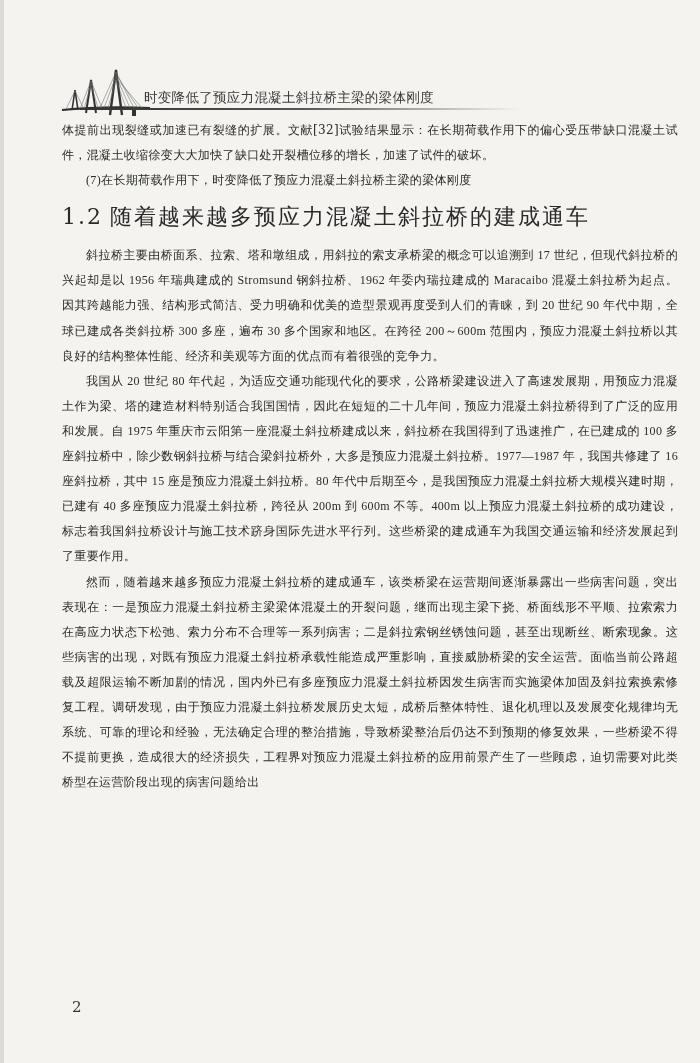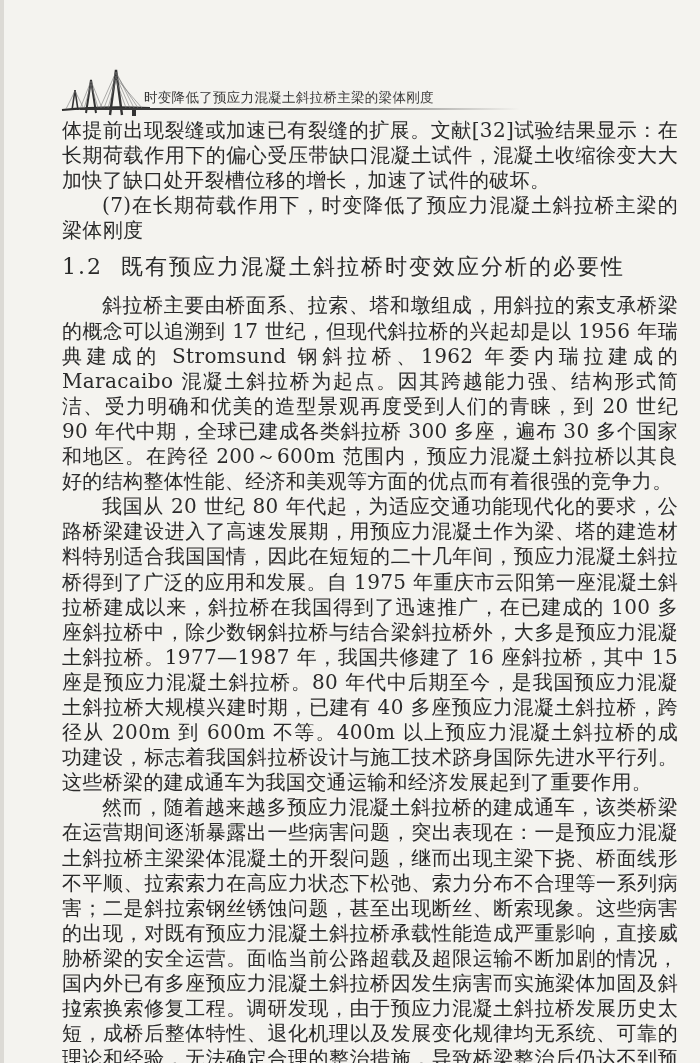--- a/index.html
+++ b/index.html
@@ -17,30 +17,30 @@
     position:absolute; left:84px; top:21px;
     font-family:"DejaVu Sans","Liberation Sans",sans-serif;
     font-size:13.5px; color:#3a3a3a; letter-spacing:0.3px; white-space:nowrap;
   }
   .header-rule {
     position:absolute; left:20px; top:40px; width:440px; height:2px;
     background:linear-gradient(to right, #333 0%, #555 50%, rgba(90,90,90,0) 100%);
   }
   .body-text { position:absolute; left:62px; top:118px; width:616px; }
   .para {
-    margin:0; font-size:20px; line-height:25.1px;
+    margin:0; font-size:12px; line-height:25.1px;
     text-align:justify; text-justify:inter-character; letter-spacing:0.35px;
   }
-  .indent { text-indent:2em; }
+  .indent { text-indent:2em;font-family:Liberation Serif, serif; }
   .heading {
     margin:8px 0 10px 0;
     font-family:"DejaVu Serif","Liberation Serif",serif;
     font-size:22px; line-height:32px; letter-spacing:2px; color:#2a2a2a;
   }
-  .heading .num { margin-right:18px; }
+  .heading .num { margin-right:7px; }
   .page-number {
     position:absolute; left:72px; top:998px; font-size:15px; color:#333;
   }
 </style>
 </head>
 <body>
 
 <div class="page-edge"></div>
 
 <div class="header">
@@ -75,21 +75,21 @@
   </svg>
   <div class="header-title">时变降低了预应力混凝土斜拉桥主梁的梁体刚度</div>
   <div class="header-rule"></div>
 </div>
 
 <div class="body-text">
   <p class="para">体提前出现裂缝或加速已有裂缝的扩展。文献[32]试验结果显示：在长期荷载作用下的偏心受压带缺口混凝土试件，混凝土收缩徐变大大加快了缺口处开裂槽位移的增长，加速了试件的破坏。</p>
   <p class="para indent">(7)在长期荷载作用下，时变降低了预应力混凝土斜拉桥主梁的梁体刚度</p>
 
   <div class="heading">
-    <span class="num">1.2</span><span>既有预应力混凝土斜拉桥时变效应分析的必要性</span>
+    <span class="num">1.2</span><span>随着越来越多预应力混凝土斜拉桥的建成通车</span>
   </div>
 
   <p class="para indent">斜拉桥主要由桥面系、拉索、塔和墩组成，用斜拉的索支承桥梁的概念可以追溯到 17 世纪，但现代斜拉桥的兴起却是以 1956 年瑞典建成的 Stromsund 钢斜拉桥、1962 年委内瑞拉建成的 Maracaibo 混凝土斜拉桥为起点。因其跨越能力强、结构形式简洁、受力明确和优美的造型景观再度受到人们的青睐，到 20 世纪 90 年代中期，全球已建成各类斜拉桥 300 多座，遍布 30 多个国家和地区。在跨径 200～600m 范围内，预应力混凝土斜拉桥以其良好的结构整体性能、经济和美观等方面的优点而有着很强的竞争力。</p>
   <p class="para indent">我国从 20 世纪 80 年代起，为适应交通功能现代化的要求，公路桥梁建设进入了高速发展期，用预应力混凝土作为梁、塔的建造材料特别适合我国国情，因此在短短的二十几年间，预应力混凝土斜拉桥得到了广泛的应用和发展。自 1975 年重庆市云阳第一座混凝土斜拉桥建成以来，斜拉桥在我国得到了迅速推广，在已建成的 100 多座斜拉桥中，除少数钢斜拉桥与结合梁斜拉桥外，大多是预应力混凝土斜拉桥。1977—1987 年，我国共修建了 16 座斜拉桥，其中 15 座是预应力混凝土斜拉桥。80 年代中后期至今，是我国预应力混凝土斜拉桥大规模兴建时期，已建有 40 多座预应力混凝土斜拉桥，跨径从 200m 到 600m 不等。400m 以上预应力混凝土斜拉桥的成功建设，标志着我国斜拉桥设计与施工技术跻身国际先进水平行列。这些桥梁的建成通车为我国交通运输和经济发展起到了重要作用。</p>
   <p class="para indent">然而，随着越来越多预应力混凝土斜拉桥的建成通车，该类桥梁在运营期间逐渐暴露出一些病害问题，突出表现在：一是预应力混凝土斜拉桥主梁梁体混凝土的开裂问题，继而出现主梁下挠、桥面线形不平顺、拉索索力在高应力状态下松弛、索力分布不合理等一系列病害；二是斜拉索钢丝锈蚀问题，甚至出现断丝、断索现象。这些病害的出现，对既有预应力混凝土斜拉桥承载性能造成严重影响，直接威胁桥梁的安全运营。面临当前公路超载及超限运输不断加剧的情况，国内外已有多座预应力混凝土斜拉桥因发生病害而实施梁体加固及斜拉索换索修复工程。调研发现，由于预应力混凝土斜拉桥发展历史太短，成桥后整体特性、退化机理以及发展变化规律均无系统、可靠的理论和经验，无法确定合理的整治措施，导致桥梁整治后仍达不到预期的修复效果，一些桥梁不得不提前更换，造成很大的经济损失，工程界对预应力混凝土斜拉桥的应用前景产生了一些顾虑，迫切需要对此类桥型在运营阶段出现的病害问题给出</p>
 </div>
 
 <div class="page-number">2</div>
 
 </body></html>

